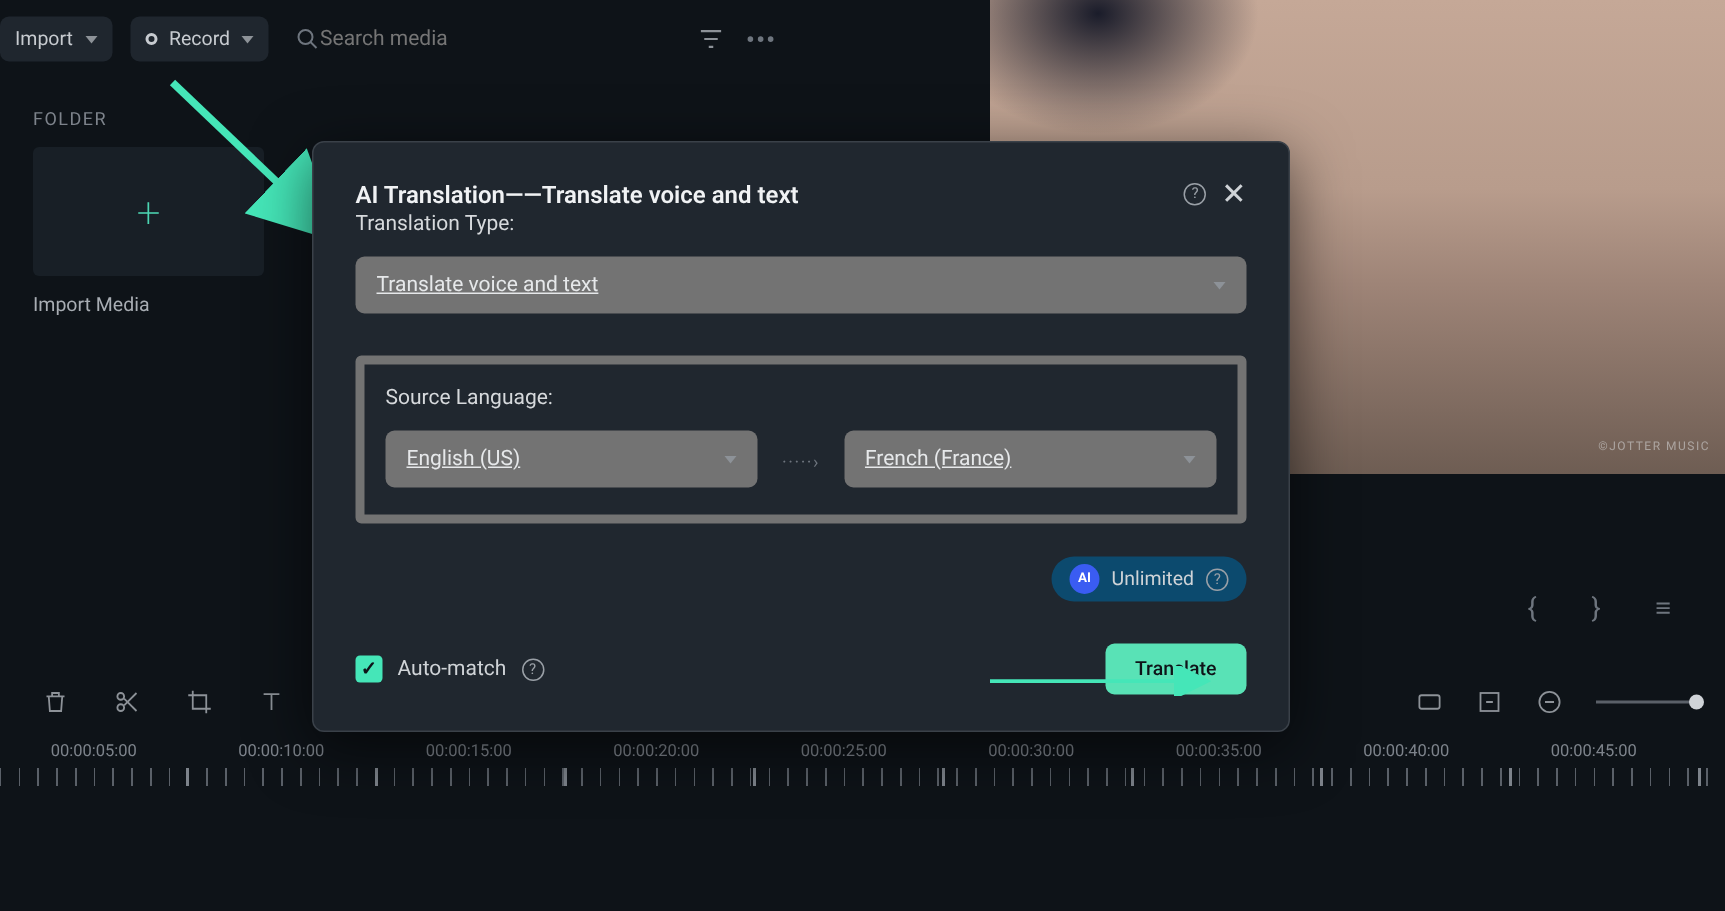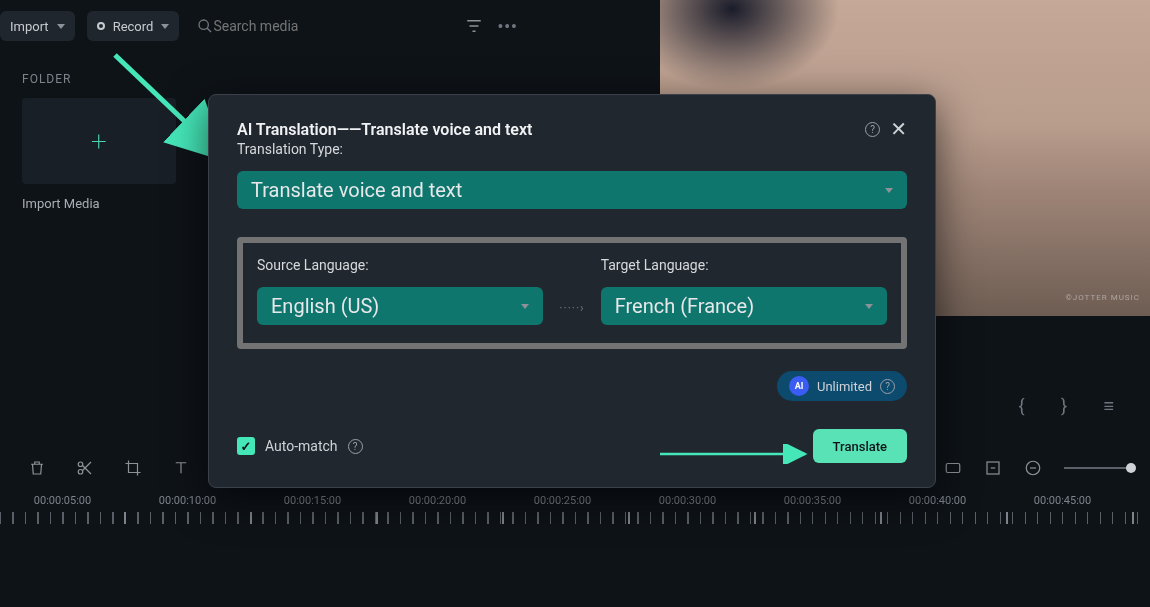--- a/index.html
+++ b/index.html
@@ -43,28 +43,28 @@
   .tl-label { width: 125px; text-align: center; }
   .tl-ticks { position: absolute; top: 18px; left: 0; right: 0; height: 12px;
     background-image: repeating-linear-gradient(to right, #5a6068 0 1px, transparent 1px 12.5px);
   }
   .tl-ticks::after { content:""; position:absolute; top:0; left:0; right:0; height:12px;
     background-image: repeating-linear-gradient(to right, transparent 0 124px, #7d838b 124px 126px);
   }
 
   
   .overlay { position: absolute; inset: 0; }
-  .dialog { position: absolute; top: 94px; left: 208px; width: 728px; background: #20272f; border: 1px solid #3a4149; border-radius: 8px; box-shadow: 0 10px 40px rgba(0,0,0,0.6); padding: 22px 28px 24px; }
+  .dialog { position: absolute; top: 94px; left: 208px; width: 652px; background: #20272f; border: 1px solid #3a4149; border-radius: 8px; box-shadow: 0 10px 40px rgba(0,0,0,0.6); padding: 22px 28px 24px; }
   .dlg-head { display: flex; align-items: center; gap: 10px; }
   .dlg-title { font-size: 16px; font-weight: 600; color: #f0f2f4; flex: 1; }
   .help-ico { width: 15px; height: 15px; border: 1.5px solid #9aa0a7; border-radius: 50%; display: inline-flex; align-items: center; justify-content: center; font-size: 10px; color: #9aa0a7; }
   .close-x { color: #cfd3d7; font-size: 20px; cursor: pointer; }
 
   .sect-label { font-size: 14px; color: #d6d9dc; }
-  .select { margin-top: 14px; height: 38px; background: #0f766e; border-radius: 6px; display: flex; align-items: center; padding: 0 14px; justify-content: space-between; cursor: pointer; font-size: 20px; color: #e6e8ea; }
+  .select { margin-top: 14px; height: 38px; background: #737373; border-radius: 6px; display: flex; align-items: center; padding: 0 14px; justify-content: space-between; cursor: pointer; font-size: 14px; color: #e6e8ea; text-decoration: underline; }
 
   .hl-box { border: 6px solid #737373; border-radius: 4px; padding: 14px 14px 18px; margin-top: 28px; display: flex; gap: 16px; align-items: flex-end; }
   .col { flex: 1; }
   .col .sect-label { margin-top: 0; }
   .arrow-dots { font-size: 12px; color: #6e757e; letter-spacing: 1px; padding-bottom: 10px; }
 
   .ai-pill { margin-top: 22px; display: flex; justify-content: flex-end; }
   .pill { background: #0c4a6e; border-radius: 16px; height: 30px; display: flex; align-items: center; padding: 0 12px; gap: 8px; font-size: 13px; color: #cfd3d7; }
   .ai-badge { width: 20px; height: 20px; border-radius: 50%; background: #3a5cf2; color: #fff; font-size: 9px; font-weight: bold; display: flex; align-items: center; justify-content: center; }
 
@@ -194,21 +194,20 @@
     <div class="hl-box">
       <div class="col">
         <div class="sect-label">Source Language:</div>
         <div class="select">
           <span>English (US)</span>
           <span class="chev"></span>
         </div>
       </div>
       <div class="arrow-dots">·····›</div>
       <div class="col">
-        <div class="sect-label">Target Language:</div>
         <div class="select">
           <span>French (France)</span>
           <span class="chev"></span>
         </div>
       </div>
     </div>
 
     <div class="ai-pill">
       <div class="pill">
         <span class="ai-badge">AI</span>

